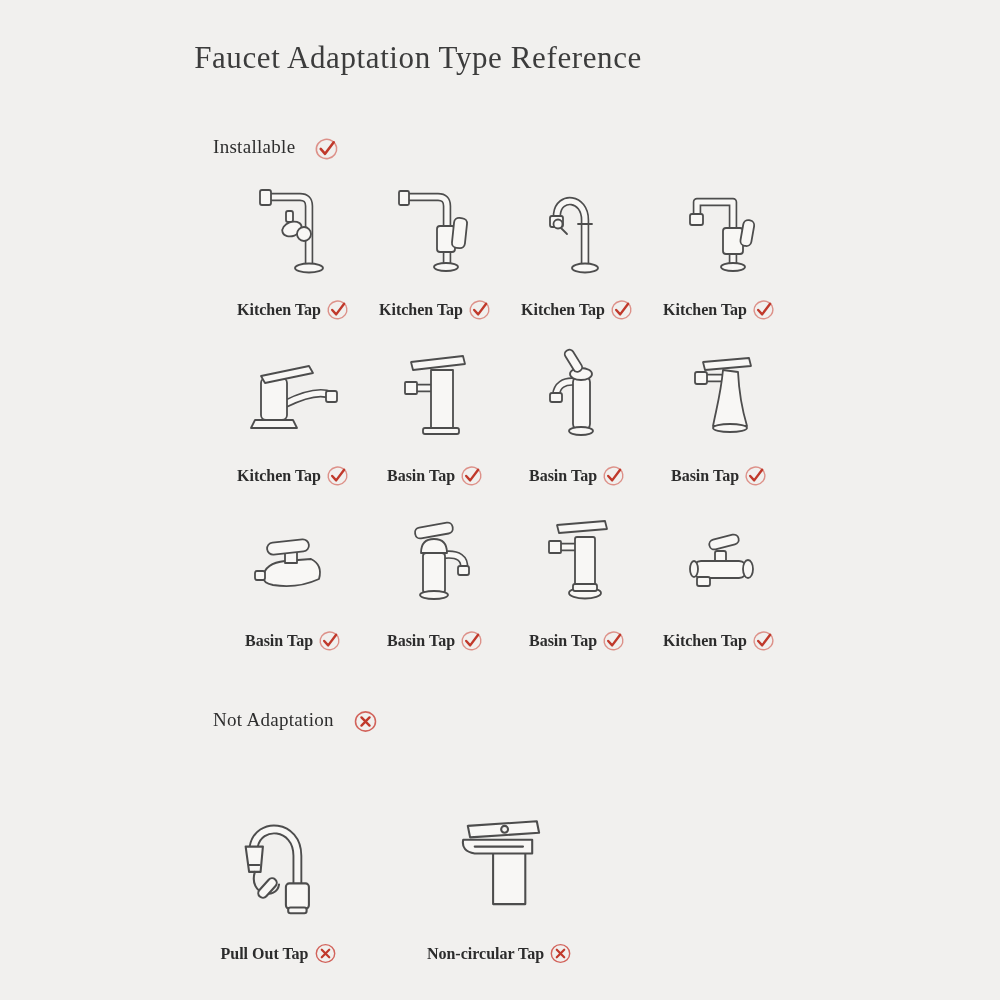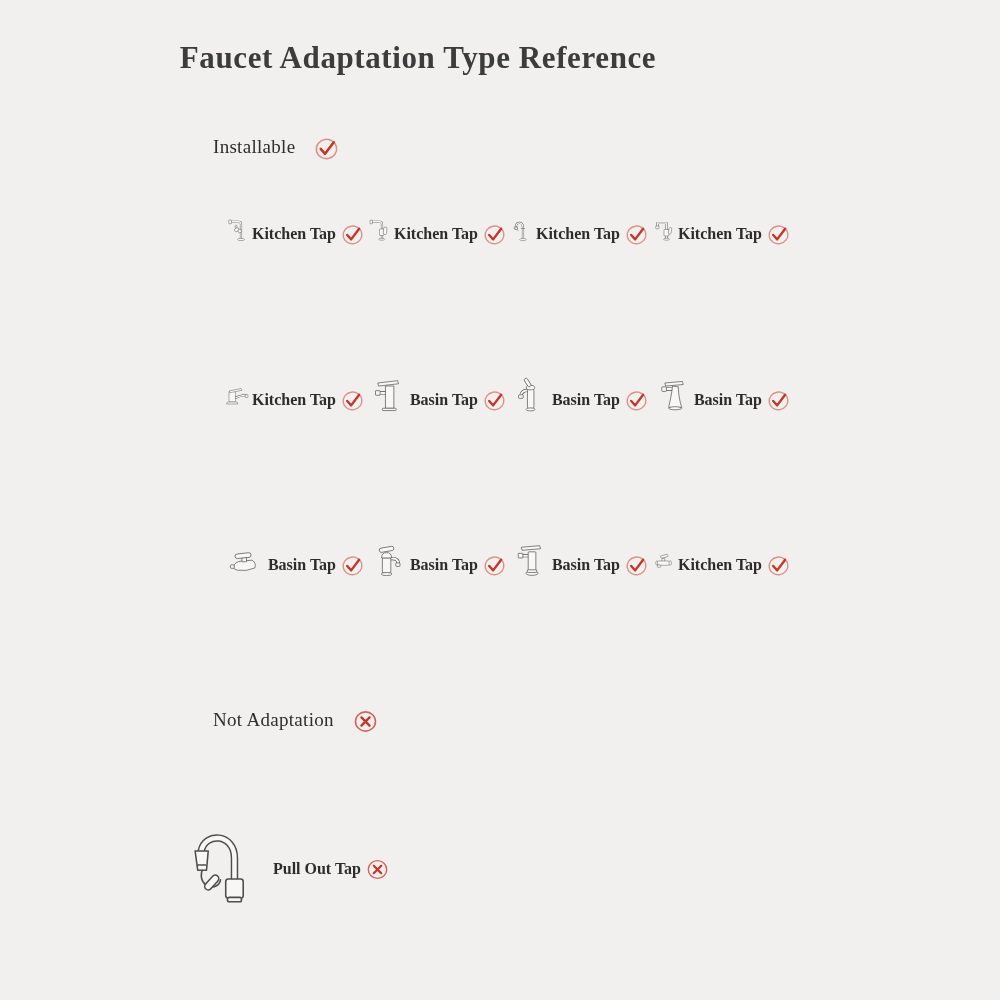--- a/index.html
+++ b/index.html
@@ -3,34 +3,34 @@
 <meta charset="utf-8">
 <style>
   html,body{margin:0;padding:0}
   body{
     width:1000px;height:1000px;position:relative;overflow:hidden;
     background:#f1f0ee;
     font-family:"Liberation Serif","DejaVu Serif",serif;
   }
   .title{
     position:absolute;top:40px;left:0;width:836px;text-align:center;
-    font-size:31px;font-weight:700;color:#3c3c3c;letter-spacing:.6px;
+    font-size:31px;font-weight:400;color:#3c3c3c;letter-spacing:.6px;
   }
   .sec{
     position:absolute;display:flex;gap:19px;
     font-size:19px;color:#2e2e2e;letter-spacing:.3px;
   }
   #sec-installable{left:213px;top:136px}
   #sec-not-installable{left:213px;top:709px}
   .row{position:absolute;display:flex}
   #row1{left:222px;top:170px;width:568px}
   #row2{left:222px;top:336px;width:568px}
   #row3{left:222px;top:501px;width:568px}
   #row4{left:168px;top:796px;width:664px}
-  .row .cell{width:142px;display:flex;align-items:center}
+  .row .cell{width:142px;display:flex;flex-direction:column;align-items:center}
   #row4 .cell{width:221px}
   .art{width:120px;height:120px}
   #row4 .art{width:138px;height:138px}
   .lab{
     display:flex;align-items:center;gap:5px;margin-top:8px;white-space:nowrap;
     font-size:16px;font-weight:700;color:#2c2c2c;
   }
   .mark{width:23px;height:23px;flex:0 0 auto}
   .sec .mark{width:25px;height:25px}
   
@@ -287,13 +287,28 @@
       <rect class="fl" x="66" y="76" width="20" height="22" rx="3"></rect>
       <rect class="fl" x="68" y="97" width="16" height="5" rx="2"></rect>
     </svg>
     <div class="lab">
       <span>Pull Out Tap</span>
       <svg class="mark">
           <use href="#mk-cross"></use>
         </svg>
     </div>
   </div>
+  <div class="cell">
+    <svg class="art" viewBox="0 0 120 120">
+      <rect class="fl" x="54" y="46" width="28" height="48"></rect>
+      <path class="fl" d="M28 38 H88 V50 H38 Q26 48 28 38 Z"></path>
+      <path class="ln" d="M38 44 H80"></path>
+      <path class="fl" d="M32 26 L92 22 L94 32 L34 36 Z"></path>
+      <circle class="ln" cx="64" cy="29" r="3"></circle>
+    </svg>
+    <div class="lab">
+      <span>Non-circular Tap</span>
+      <svg class="mark">
+          <use href="#mk-cross"></use>
+        </svg>
+    </div>
+  </div>
 </div>
 
 </body></html>

